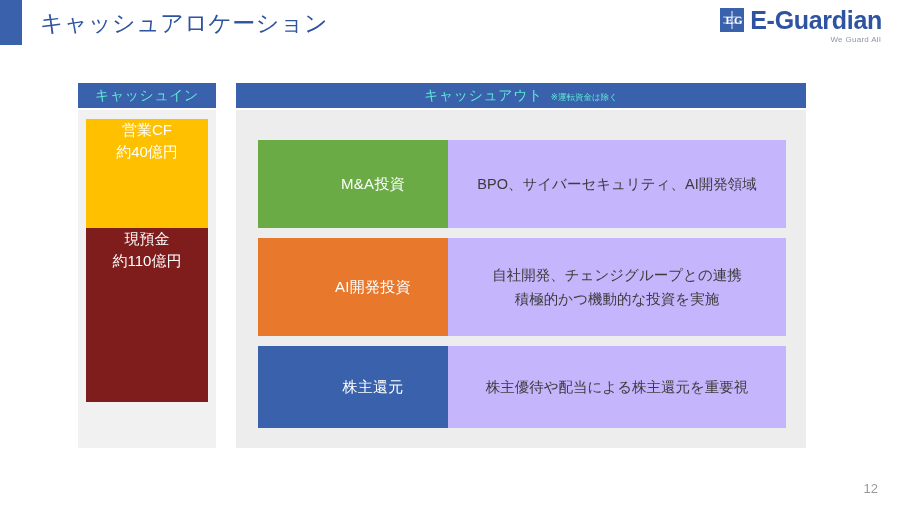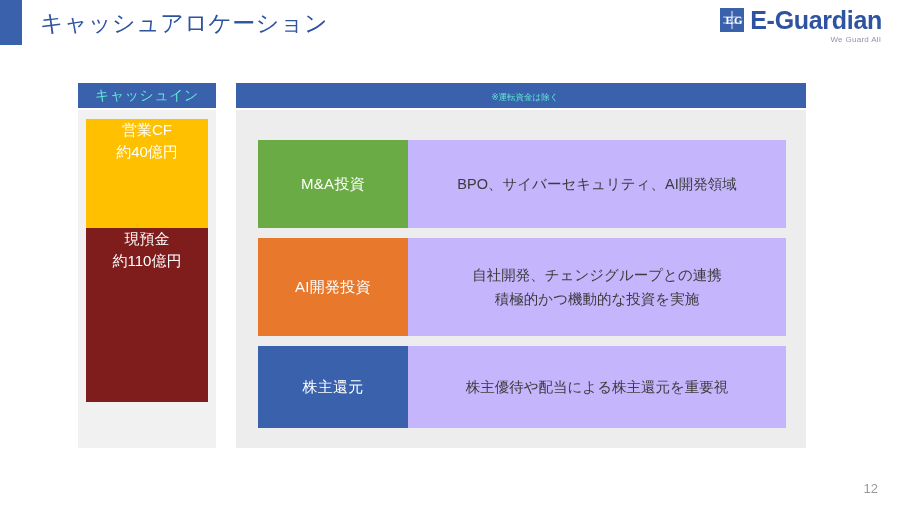--- a/index.html
+++ b/index.html
@@ -80,21 +80,21 @@
     position:absolute;left:22px;width:528px;display:flex;
   }
   #row-ma{top:30px;height:88px;}
   #row-ai{top:128px;height:98px;}
   #row-sr{top:236px;height:82px;}
 
   .row-label{
     width:150px;flex:none;
     color:#ffffff;font-size:15px;
     display:flex;align-items:center;justify-content:center;
-    text-align:center;letter-spacing:0.3px;
+    text-align:center;letter-spacing:0.3px;padding-left:40px;
   }
   .row-desc{
     flex:1;background:#c4b5fd;color:#3c3c3c;
     display:flex;align-items:center;justify-content:center;
     text-align:center;font-size:14.5px;line-height:24px;
   }
   .row-desc span{display:block;}
 
   
   .page-num{
@@ -135,20 +135,21 @@
       <span>営業CF</span>
       <span>約40億円</span>
     </div>
     <div class="cash-box" id="deposit-box">
       <span>現預金</span>
       <span>約110億円</span>
     </div>
   </div>
 
   <div class="col-head" id="cashout-head">
+    <span>キャッシュアウト</span>
     <span class="note">※運転資金は除く</span>
   </div>
   <div id="cashout-panel">
 
     <div class="out-row" id="row-ma">
       <div class="row-label" style="background:#6aab45">
         <span>M&amp;A投資</span>
       </div>
       <div class="row-desc">
         <div>

